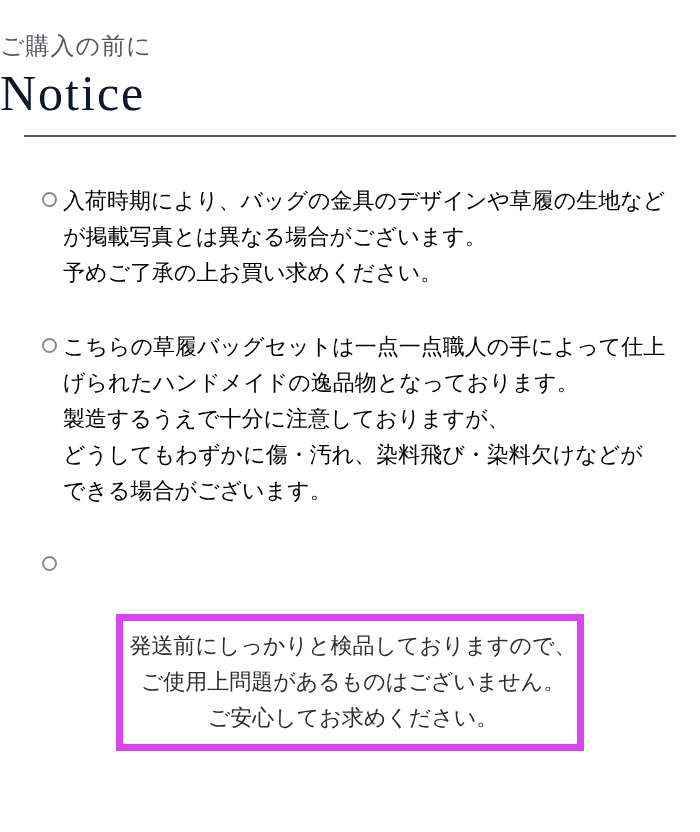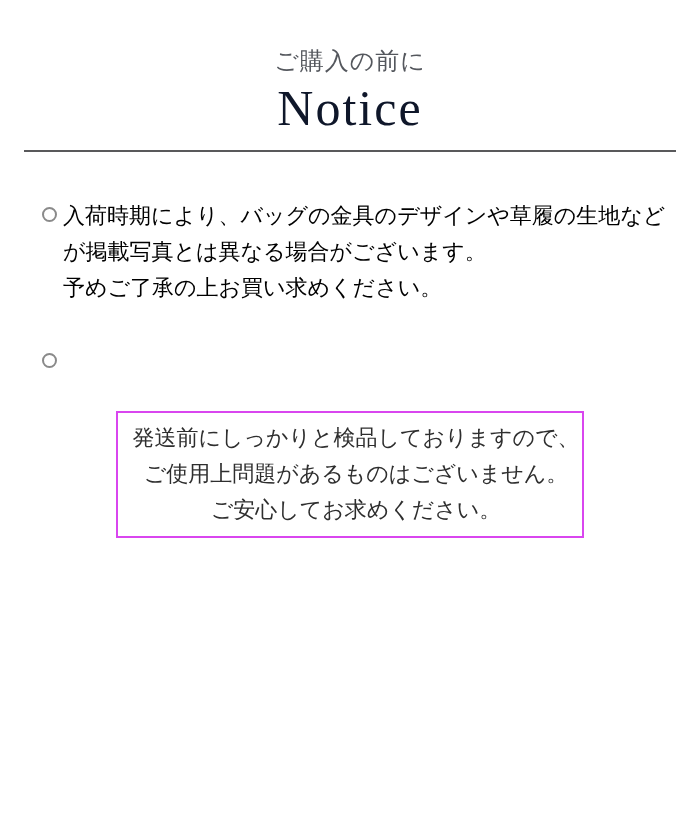--- a/index.html
+++ b/index.html
@@ -7,21 +7,21 @@
   .page {
     position: relative;
     width: 700px;
     height: 832px;
     margin: 0 auto;
     background: #ffffff;
     overflow: hidden;
     font-family: "Liberation Sans", "DejaVu Sans", sans-serif;
   }
   
-  .header { padding-top: 46px; text-align: center; }
+  .header { padding-top: 31px; text-align: left; }
   .subtitle {
     font-family: "Liberation Serif", "DejaVu Serif", serif;
     font-size: 24px;
     line-height: 30px;
     letter-spacing: 1px;
     color: #54575d;
     font-weight: 400;
   }
   .title {
     font-family: "Liberation Serif", "DejaVu Serif", serif;
@@ -56,22 +56,22 @@
   .notice-lines {
     font-size: 22px;
     line-height: 36px;
     color: #000000;
     white-space: nowrap;
   }
   
   .assurance-box {
     width: 468px;
     margin: 43px auto 0 auto;
-    border: 2px solid #d946ef;
-    padding: 7px 0 8px 12px;
+    border: 7px solid #d946ef;
+    padding: 7px 0 8px 6px;
     text-align: center;
     font-size: 22px;
     line-height: 36px;
     color: #2e2e2e;
     white-space: nowrap;
   }
 </style>
 </head>
 <body>
 
@@ -88,20 +88,30 @@
 
     <div class="notice">
       <span class="bullet"></span>
       <div class="notice-lines">
         <div>入荷時期により、バッグの金具のデザインや草履の生地など</div>
         <div>が掲載写真とは異なる場合がございます。</div>
         <div>予めご了承の上お買い求めください。</div>
       </div>
     </div>
 
+    <div class="notice">
+      <span class="bullet"></span>
+      <div class="notice-lines">
+        <div>こちらの草履バッグセットは一点一点職人の手によって仕上</div>
+        <div>げられたハンドメイドの逸品物となっております。</div>
+        <div>製造するうえで十分に注意しておりますが、</div>
+        <div>どうしてもわずかに傷・汚れ、染料飛び・染料欠けなどが</div>
+        <div>できる場合がございます。</div>
+      </div>
+    </div>
 
     <div class="notice">
       <span class="bullet"></span>
       <div class="notice-lines">
       </div>
     </div>
 
   </div>
 
   <div class="assurance-box">

